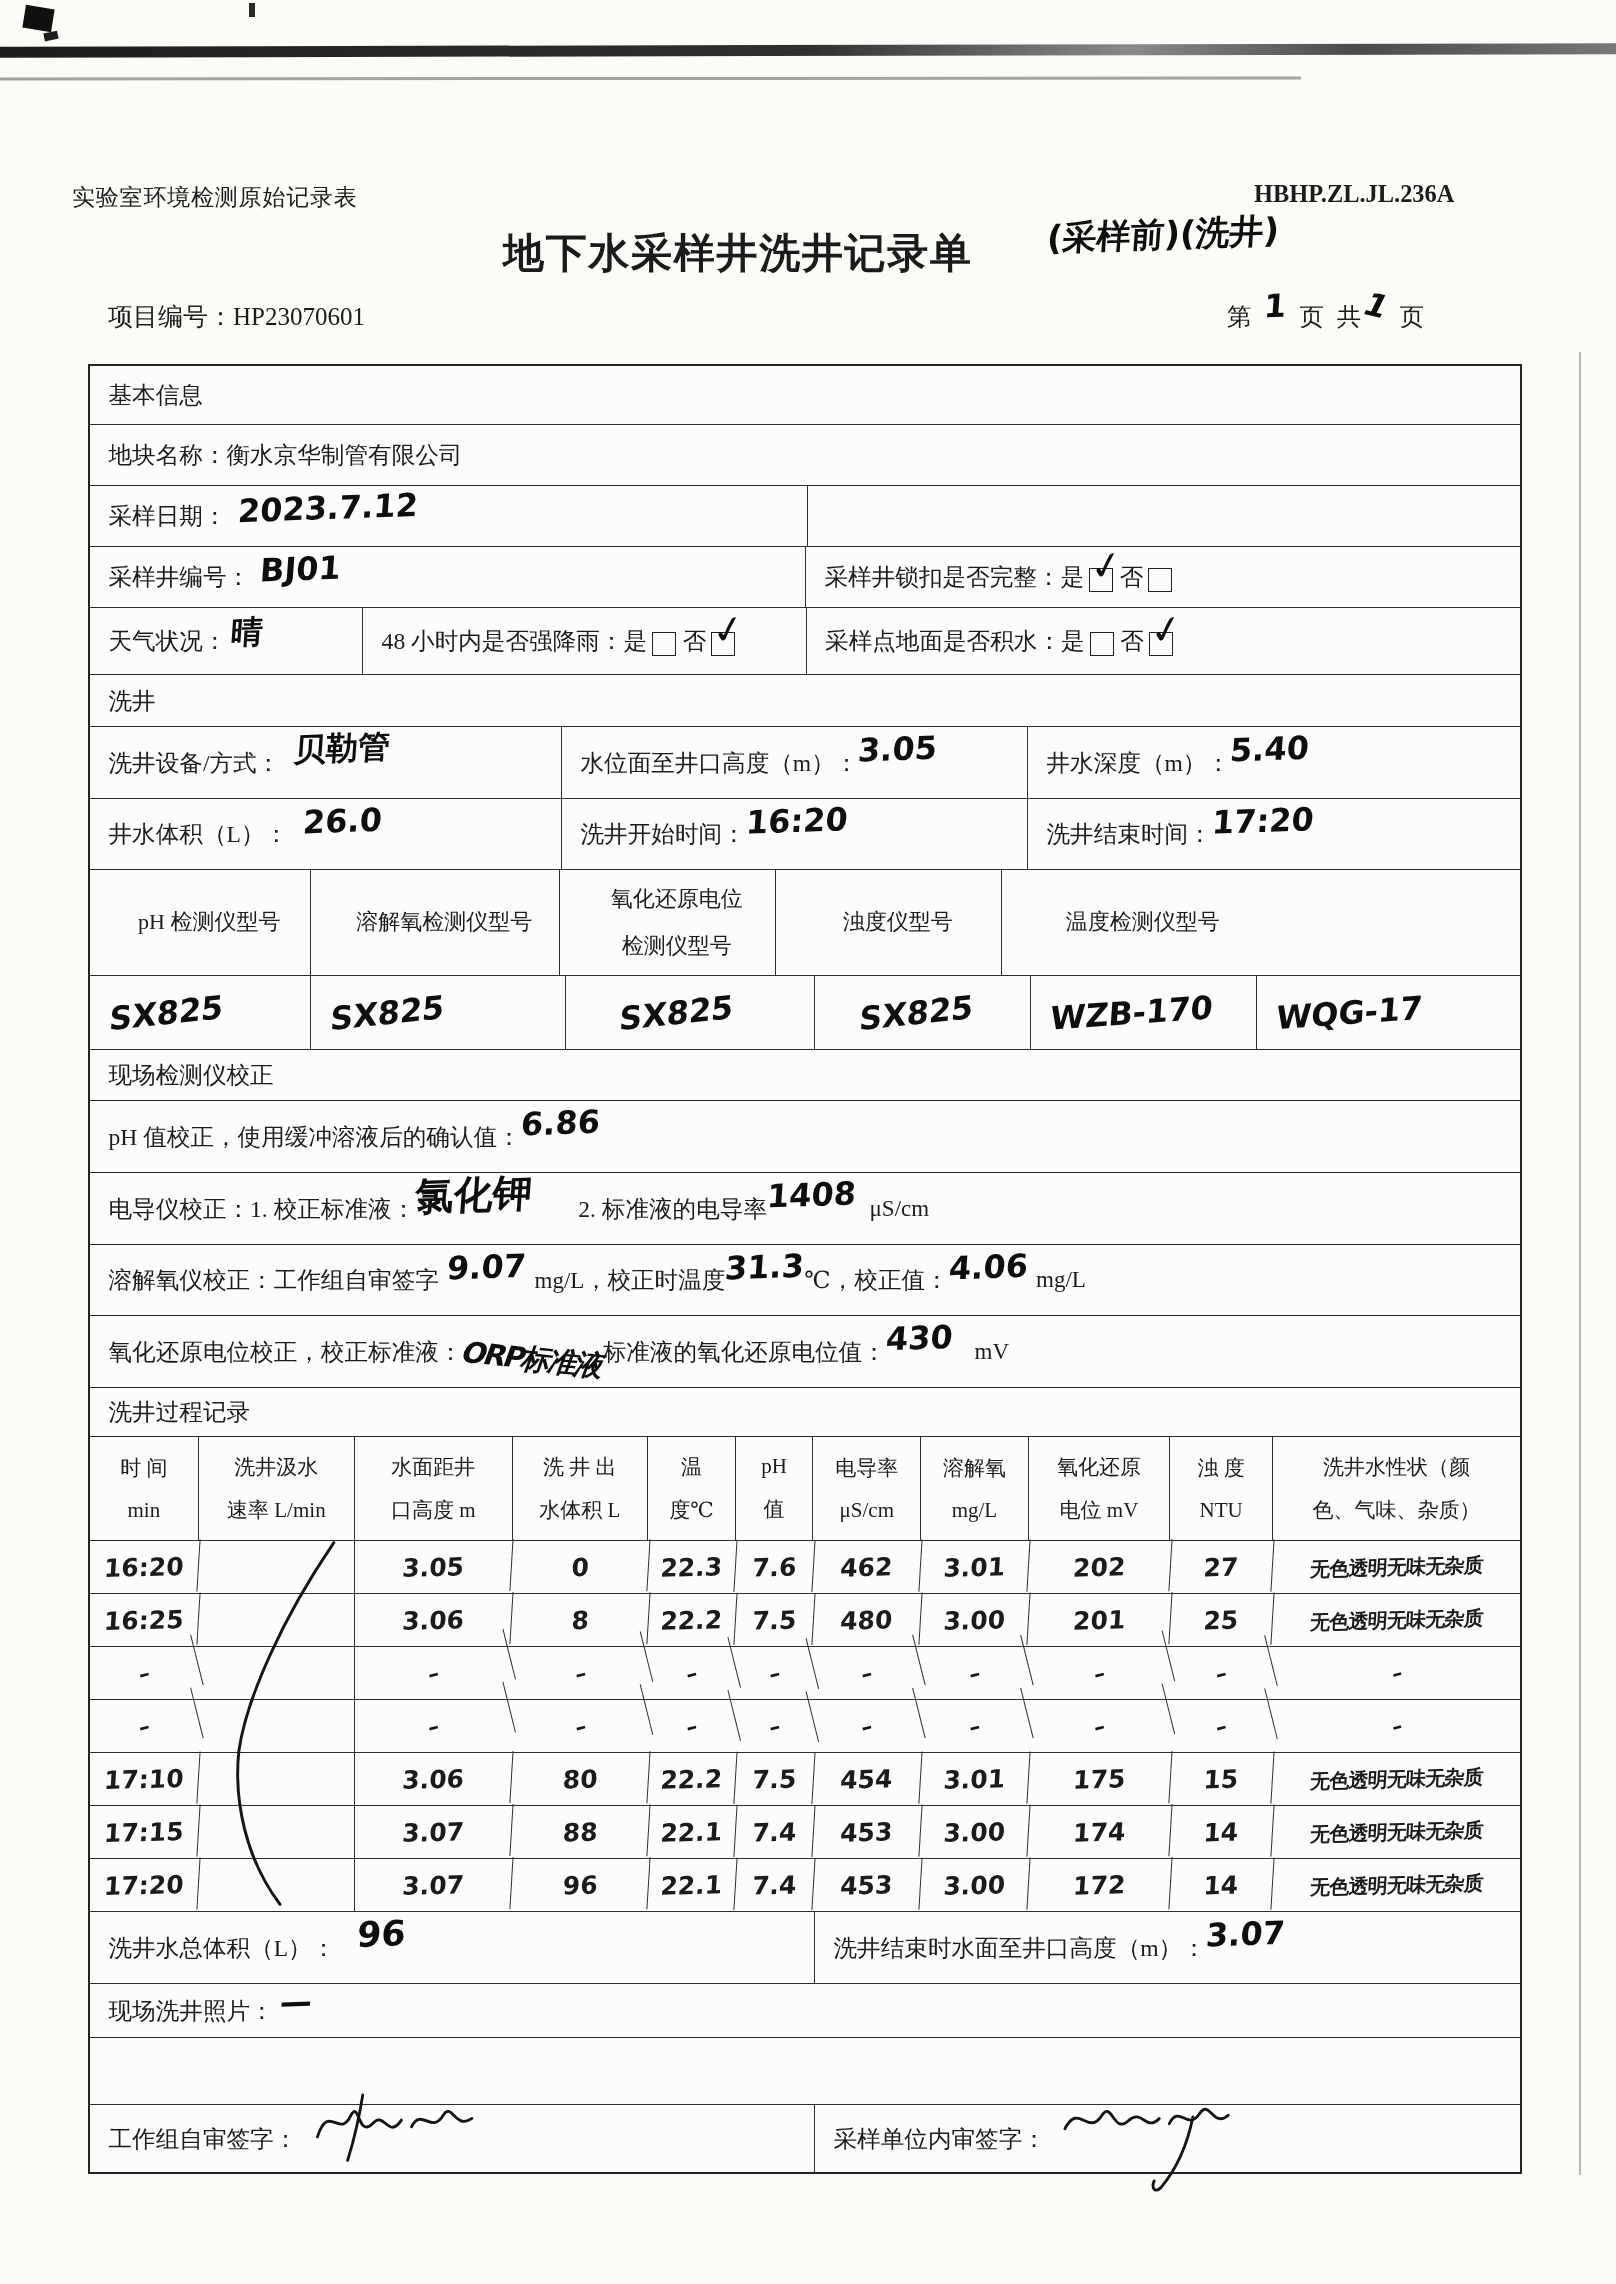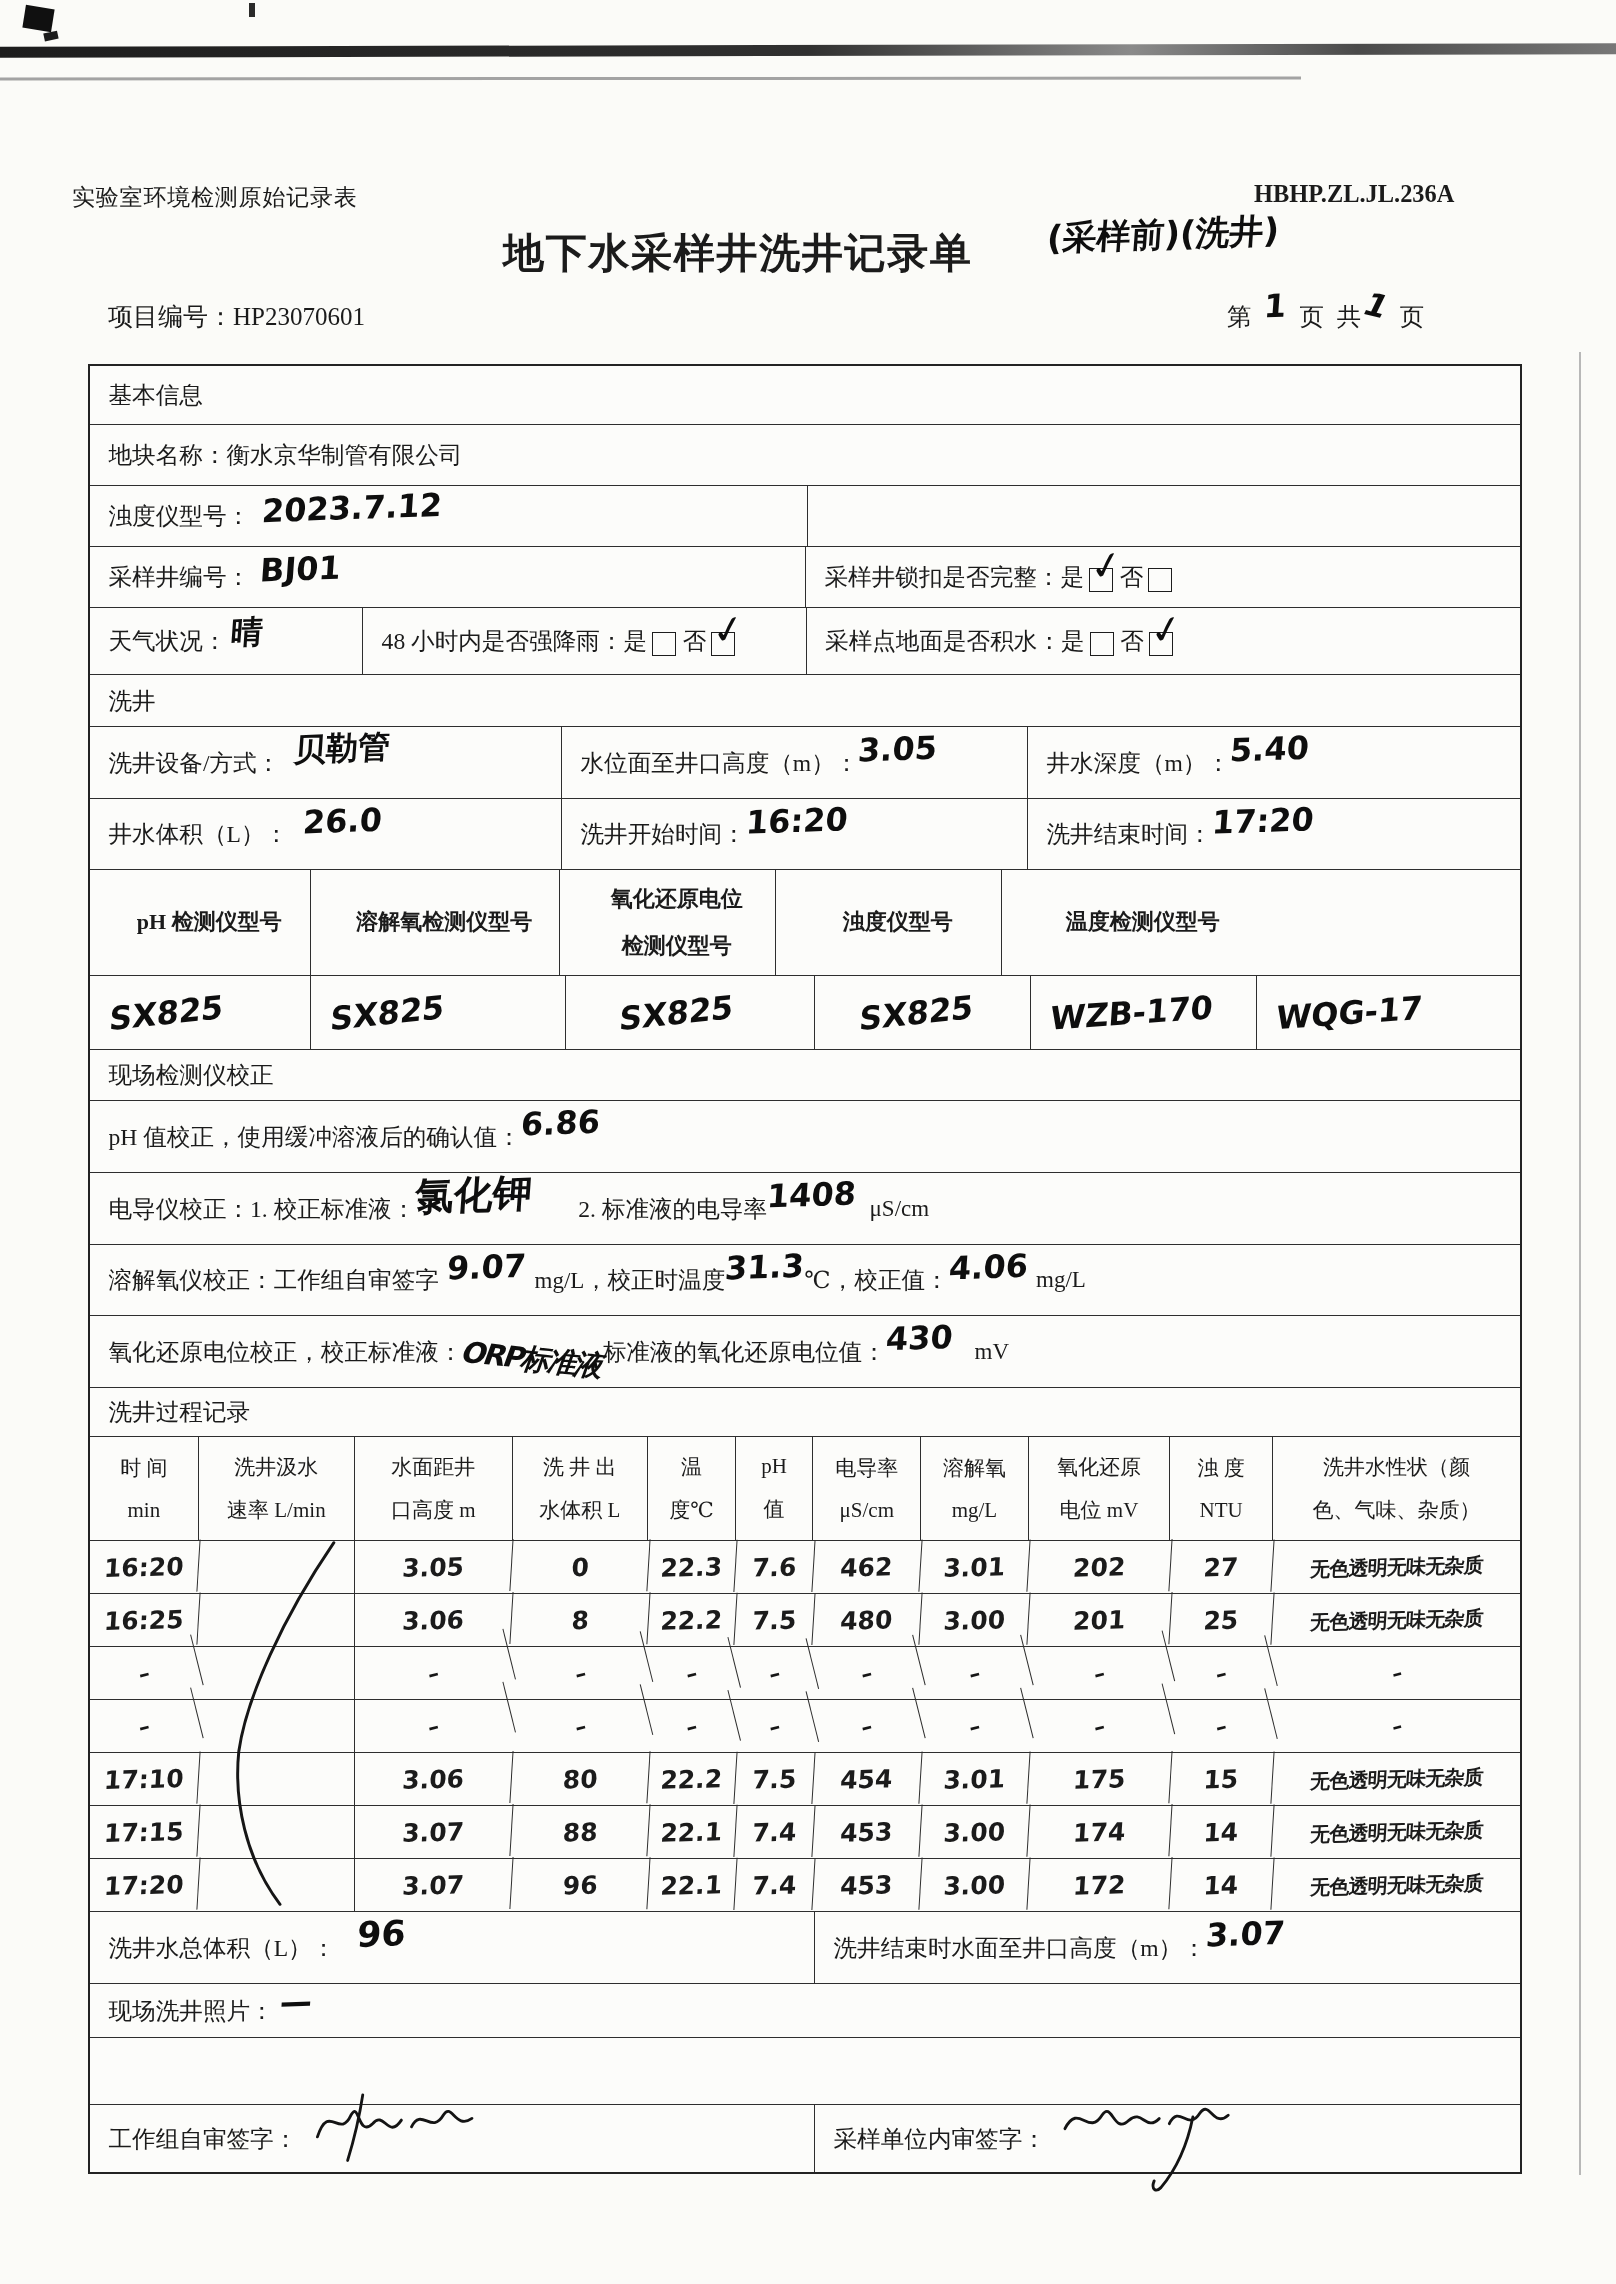--- a/index.html
+++ b/index.html
@@ -27,21 +27,21 @@
   .up{position:relative;top:-8.4px;} .up2{position:relative;top:-13.5px;}
   .slash{transform:rotate(14deg) skewX(-12deg);}
   
   .tbl{position:absolute;left:88px;top:364px;width:1434px;border:2.5px solid #232323;box-sizing:border-box;background:#fcfcfa;}
   .trow{display:flex;border-bottom:1.7px solid #2e2e2e;box-sizing:border-box;}
   .trow.last{border-bottom:none;}
   .cell{box-sizing:border-box;border-right:1.7px solid #2e2e2e;display:flex;align-items:center;
         padding-left:18.5px;font-size:23.6px;position:relative;overflow:visible;}
   .cell.nr{border-right:none;}
   .sect{font-size:23.6px;}
-  .mlabel{flex-direction:column;justify-content:center;line-height:2.1;text-align:center;font-size:22px;font-weight:bold;}
+  .mlabel{flex-direction:column;justify-content:center;line-height:2.1;text-align:center;font-size:22px;}
   
   .cb{display:inline-block;width:22px;height:22px;border:1.7px solid #1d1d1d;margin:0 6.7px 0 5px;position:relative;top:3.4px;}
   .tick{position:absolute;font-family:"DejaVu Sans",sans-serif;font-size:39px;font-weight:bold;color:#0d0d0d;
         left:0px;top:-23.6px;transform:rotate(-10deg);line-height:1;}
   
   #p-head{display:flex;height:103px;border-bottom:1.7px solid #2e2e2e;}
   .pcell{box-sizing:border-box;border-right:1.7px solid #2e2e2e;display:flex;align-items:center;justify-content:center;
          font-size:21px;text-align:center;overflow:visible;}
   .pcell:last-child{border-right:none;}
   .ph{flex-direction:column;justify-content:space-around;padding:8.4px 0;}
@@ -92,21 +92,21 @@
 
     <div class="trow" style="height:61px">
       <div class="cell nr" style="width:100%">
         <span>地块名称：</span>
         <span>衡水京华制管有限公司</span>
       </div>
     </div>
 
     <div class="trow" style="height:61px">
       <div class="cell" style="width:718px">
-        <span>浊度仪型号：</span>
+        <span>采样日期：</span>
         <span class="hw big up" style="margin-left:11.8px">2023.7.12</span>
       </div>
     </div>
 
     <div class="trow" style="height:61px">
       <div class="cell" style="width:718px">
         <span>采样井编号：</span>
         <span class="hw big up" style="margin-left:10px">BJ01</span>
       </div>
       <div class="cell nr" style="width:716px">

